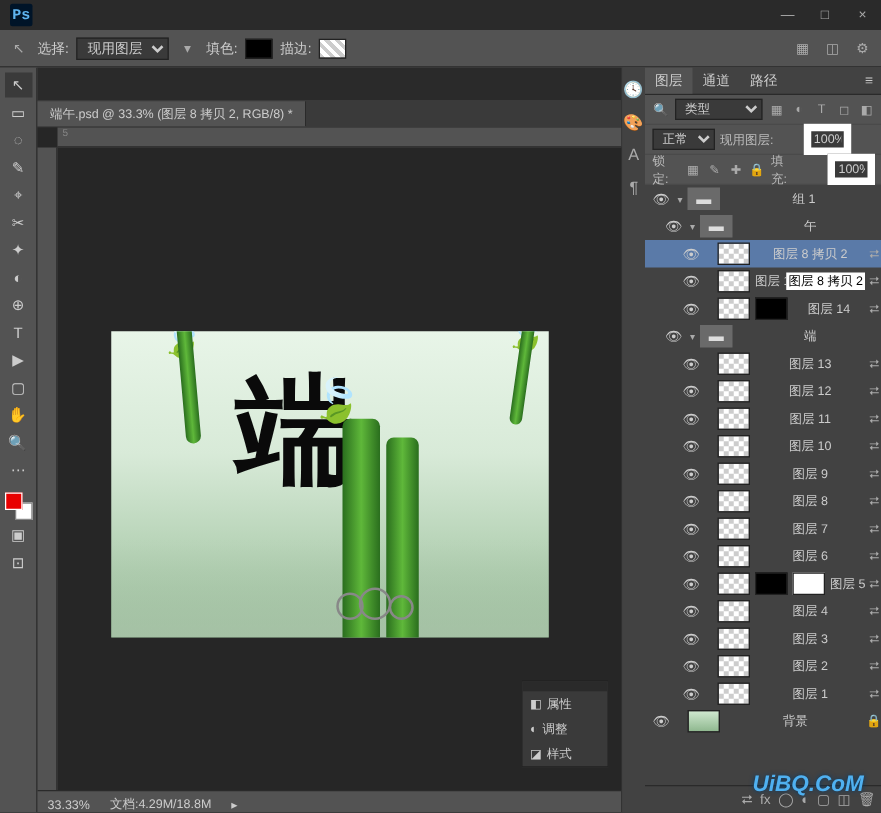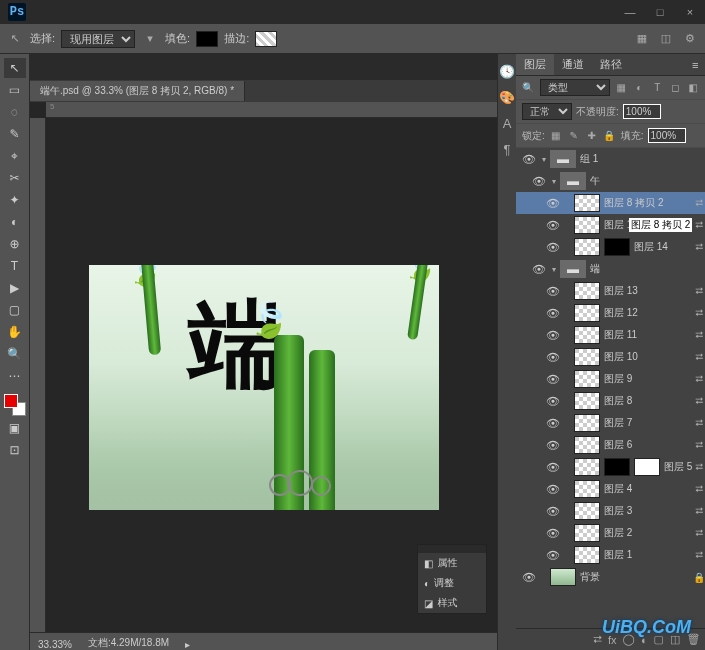--- a/index.html
+++ b/index.html
@@ -68,33 +68,33 @@
 .rightcol { width: 208px; background: #535353; border-left: 1px solid #2a2a2a; display: flex; }
 .dock-icons { width: 28px; background: #424242; display: flex; flex-direction: column; align-items: center; gap: 8px; padding-top: 8px; }
 .dock-icon { width: 18px; height: 18px; color: #aaa; font-size: 13px; display: flex; align-items: center; justify-content: center; cursor: pointer; }
 .panels { flex: 1; display: flex; flex-direction: column; }
 .panel-tabs { height: 22px; display: flex; align-items: center; background: #424242; border-bottom: 1px solid #2a2a2a; }
 .panel-tab { color: #ccc; font-size: 11px; padding: 3px 8px; cursor: pointer; }
 .panel-tab.active { background: #535353; }
 .panel-row { height: 24px; display: flex; align-items: center; padding: 0 6px; gap: 4px; border-bottom: 1px solid #4a4a4a; }
 .panel-row .sel { background: #3a3a3a; color: #ccc; font-size: 10px; border: 1px solid #222; padding: 1px 3px; flex: 1; }
 .panel-row .lbl { color: #bbb; font-size: 10px; }
-.panel-row .pct { background: #3a3a3a; color: #ccc; font-size: 10px; border: 1px solid #ffffff; padding: 1px 2px; width: 38px; }
+.panel-row .pct { background: #3a3a3a; color: #ccc; font-size: 10px; border: 6px solid #ffffff; padding: 1px 2px; width: 38px; margin-left: 20px; }
 .mini-icon { color: #aaa; font-size: 10px; width: 14px; text-align: center; }
 
 
 .layers { flex: 1; overflow-y: auto; background: #424242; }
 .layer { height: 22px; display: flex; align-items: center; font-size: 10px; color: #ccc; cursor: pointer; }
 .layer.selected { background: #5a7aa8; }
 .layer .eye { width: 18px; text-align: center; color: #ccc; font-size: 11px; }
 .layer .exp { width: 12px; text-align: center; color: #aaa; font-size: 8px; }
 .layer .thumb { width: 26px; height: 18px; background: #ddd; border: 1px solid #222; margin-right: 4px; position: relative; }
 .layer .thumb.checker { background: repeating-conic-gradient(#ccc 0% 25%, #fff 0% 50%) 50% / 8px 8px; }
 .layer .thumb.folder { background: #6a6a6a; border: none; display: flex; align-items: center; justify-content: center; color: #ddd; font-size: 12px; }
-.layer .name { flex: 1; white-space: nowrap; overflow: hidden; }
+.layer .name { flex: 1; white-space: nowrap; overflow: hidden; text-align: center; }
 .layer .link { width: 14px; text-align: center; color: #aaa; font-size: 10px; }
 .layer.editing .name-edit { background: #fff; color: #000; padding: 0 2px; font-size: 10px; }
 .indent1 { padding-left: 4px; }
 .indent2 { padding-left: 14px; }
 .indent3 { padding-left: 28px; }
 .layer-footer { height: 22px; background: #424242; border-top: 1px solid #2a2a2a; display: flex; align-items: center; justify-content: flex-end; gap: 6px; padding: 0 6px; }
 .lf-icon { color: #aaa; font-size: 11px; cursor: pointer; }
 
 
 .watermark { position: absolute; right: 14px; bottom: 12px; color: #4fb0f0; font-size: 18px; font-weight: bold; font-style: italic; text-shadow: 0 0 4px #003a6b; pointer-events: none; }
@@ -224,21 +224,21 @@
           <span class="mini-icon">🔍</span>
           <select class="sel"><option>类型</option></select>
           <span class="mini-icon">▦</span>
           <span class="mini-icon">◐</span>
           <span class="mini-icon">T</span>
           <span class="mini-icon">◻</span>
           <span class="mini-icon">◧</span>
         </div>
         <div class="panel-row">
           <select class="sel" style="flex:0 0 50px"><option>正常</option></select>
-          <span class="lbl">不透明度:</span>
+          <span class="lbl">现用图层:</span>
           <input class="pct" value="100%" style="">
         </div>
         <div class="panel-row">
           <span class="lbl">锁定:</span>
           <span class="mini-icon">▦</span>
           <span class="mini-icon">✎</span>
           <span class="mini-icon">✚</span>
           <span class="mini-icon">🔒</span>
           <span class="lbl">填充:</span>
           <input class="pct" value="100%" style="">

